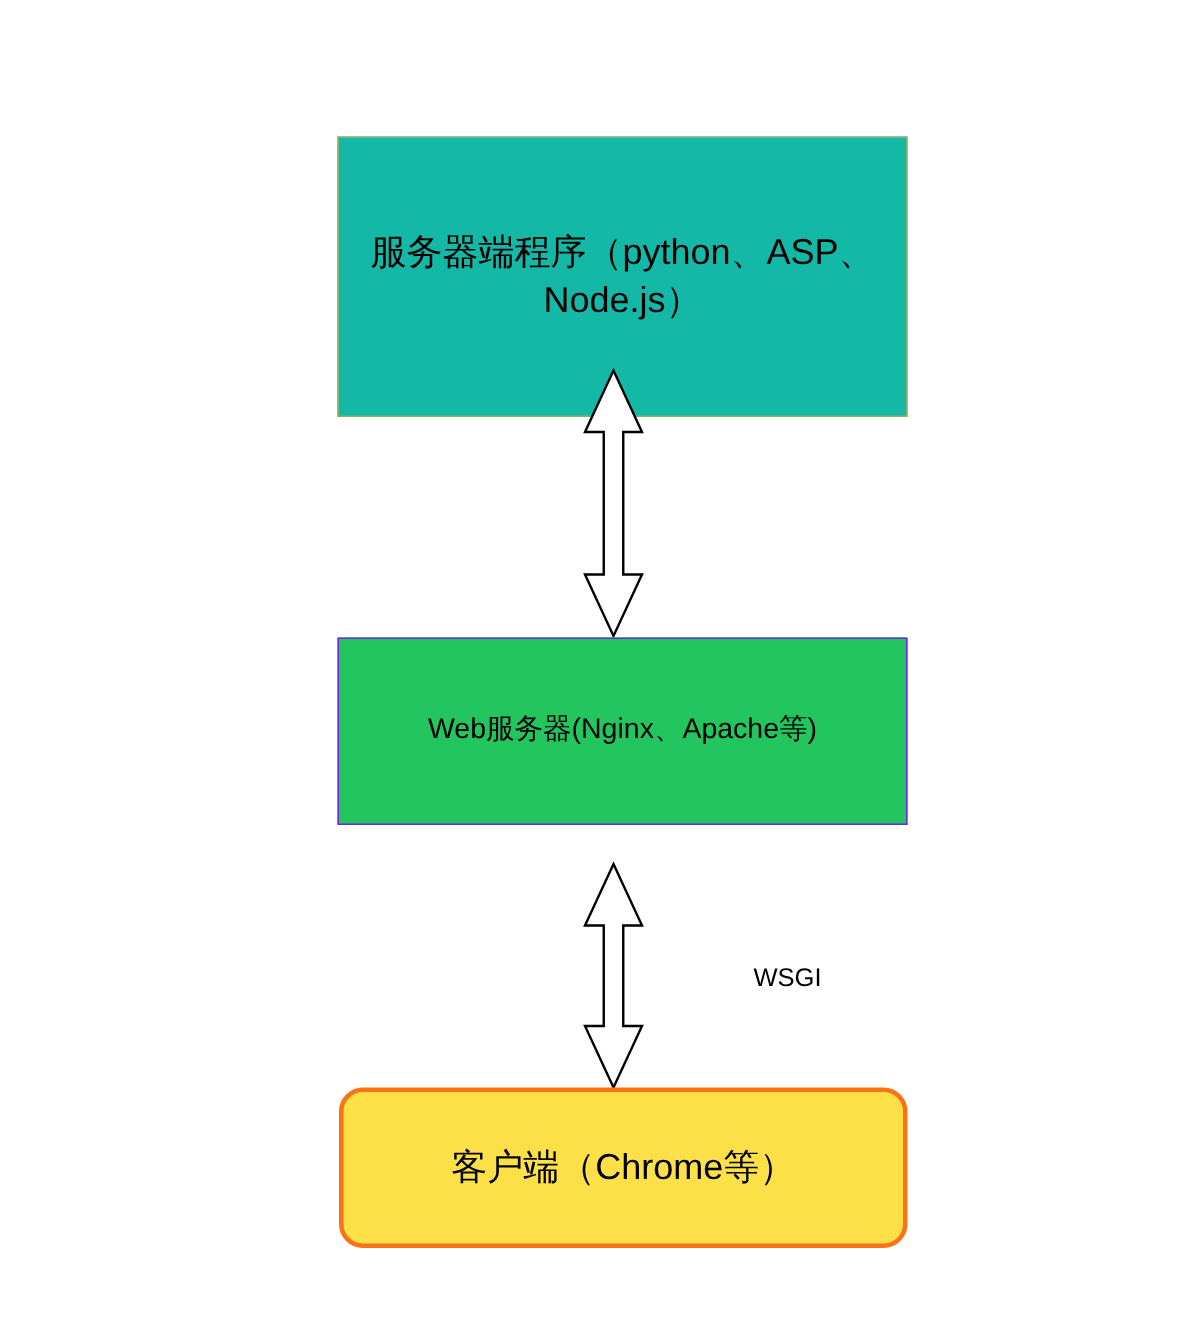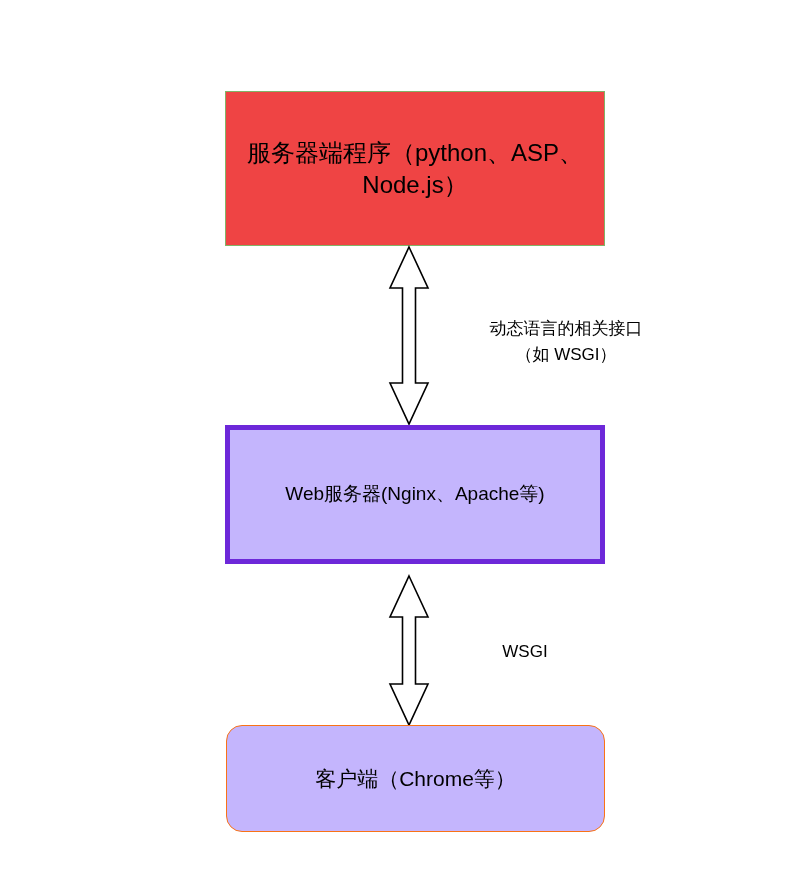--- a/index.html
+++ b/index.html
@@ -35,47 +35,47 @@
     display: block;
     white-space: pre-line;
     padding: 0 8px;
   }
 
   
   #node-server {
     left: 225px;
     top: 91px;
     width: 380px;
-    height: 155px;
-    background: #ef4444;
+    height: 187px;
+    background: #14b8a6;
     border: 1px solid #82b366;
     font-size: 24px;
   }
 
   
   #node-webserver {
     left: 225px;
     top: 425px;
     width: 380px;
-    height: 139px;
-    background: #c4b5fd;
-    border: 5px solid #6d28d9;
+    height: 125px;
+    background: #22c55e;
+    border: 1px solid #6d28d9;
     font-size: 19px;
   }
 
   
   #node-client {
     left: 226px;
     top: 725px;
     width: 379px;
     height: 107px;
-    background: #c4b5fd;
-    border: 1px solid #f97316;
+    background: #fde047;
+    border: 3px solid #f97316;
     border-radius: 16px;
-    font-size: 21px;
+    font-size: 24px;
   }
 
   
   .arrow-svg {
     position: absolute;
     overflow: visible;
   }
   #arrow-wsgi {
     left: 389px;
     top: 246px;
@@ -122,22 +122,20 @@
 
   <div class="node" id="node-server">
     <span class="node-label">服务器端程序（python、ASP、
 Node.js）</span>
   </div>
 
   <svg class="arrow-svg" id="arrow-wsgi" viewBox="0 0 40 179">
     <path class="arrow-shape" d="M 20 1 L 39 42 L 26.5 42 L 26.5 137 L 39 137 L 20 178 L 1 137 L 13.5 137 L 13.5 42 L 1 42 Z"></path>
   </svg>
 
-  <div class="edge-label" id="label-wsgi">动态语言的相关接口
-（如 WSGI）</div>
 
   <div class="node" id="node-webserver">
     <span class="node-label">Web服务器(Nginx、Apache等)</span>
   </div>
 
   <svg class="arrow-svg" id="arrow-http" viewBox="0 0 40 151">
     <path class="arrow-shape" d="M 20 1 L 39 42 L 26.5 42 L 26.5 109 L 39 109 L 20 150 L 1 109 L 13.5 109 L 13.5 42 L 1 42 Z"></path>
   </svg>
 
   <div class="edge-label" id="label-http">WSGI</div>

